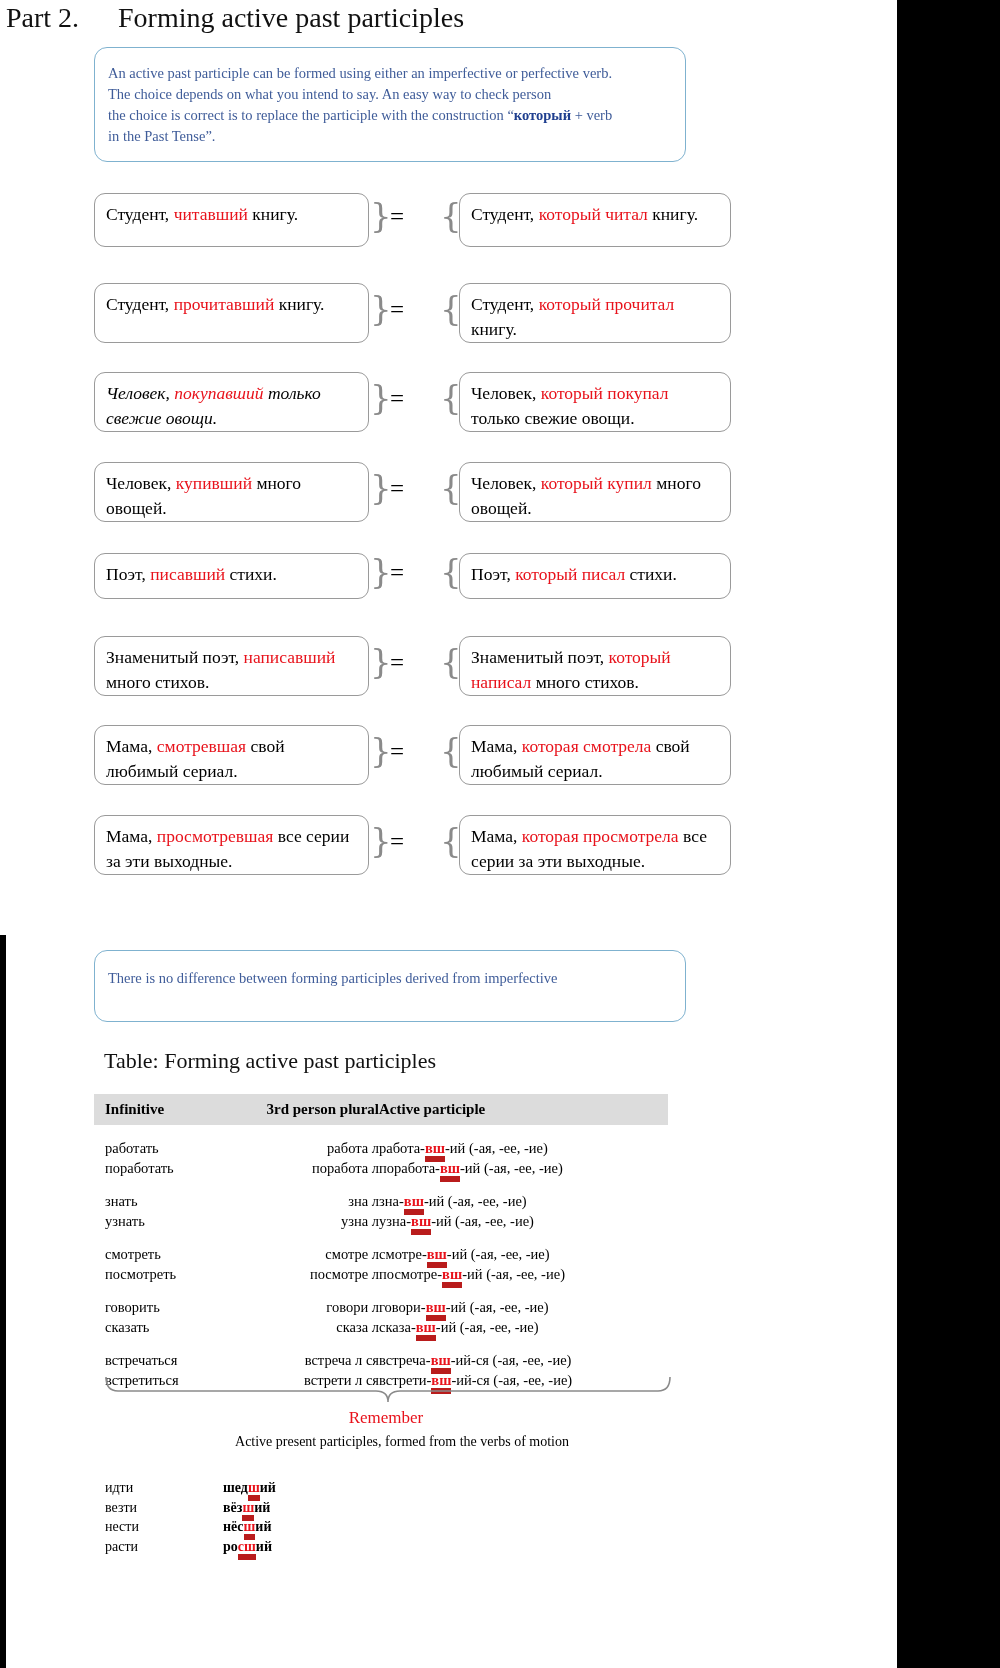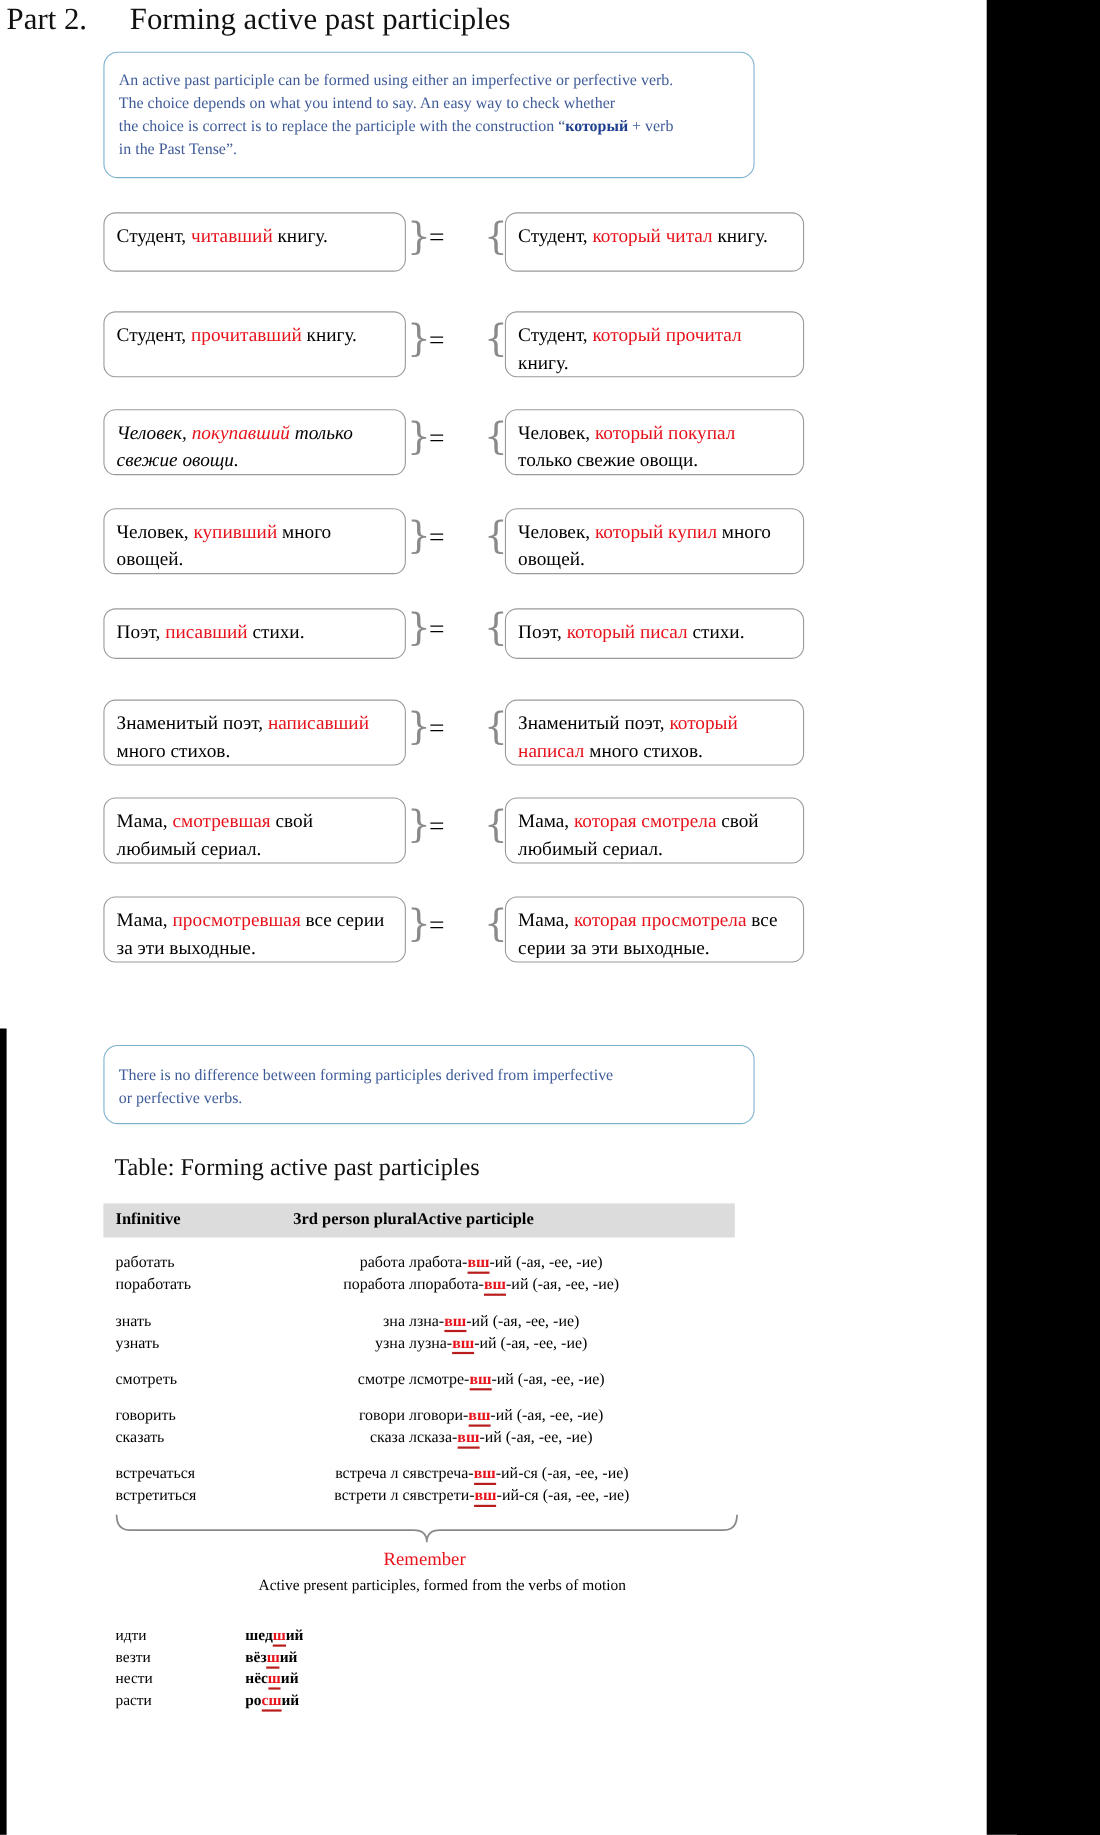--- a/index.html
+++ b/index.html
@@ -43,21 +43,21 @@
   #tbl{position:absolute;left:94px;top:1094px;width:574px;}
   #thead{display:flex;background:#dcdcdc;height:31px;align-items:center;
     font-weight:bold;font-size:15px;color:#000;}
   #thead span{display:block;}
   .c1{width:130px;padding-left:11px;}
   .c2{width:145px;text-align:right;}
   .c3{width:290px;}
   .tgroup{margin-top:13px;}
   .trow{display:flex;font-size:14.5px;line-height:20px;color:#000;}
   .trow .c1{padding-left:11px;}
-  .vsh{color:#e8121b;font-weight:bold;border-bottom:2px solid #b91c1c;}
+  .vsh{color:#e8121b;font-weight:bold;border-bottom:6px solid #b91c1c;}
 
   
   #botbrace{position:absolute;left:104px;top:1375px;width:568px;height:28px;
     color:#8a8a8a;font-size:20px;}
   #remember{position:absolute;left:0;top:1408px;width:772px;text-align:center;
     color:#e8121b;font-size:17px;}
   #motion-sub{position:absolute;left:0;top:1434px;width:772px;text-align:center;
     color:#000;font-size:14px;padding-left:16px;}
   #motion{position:absolute;left:105px;top:1478px;width:400px;}
   .mrow{display:flex;font-size:14px;line-height:19.5px;color:#000;}
@@ -69,21 +69,21 @@
 
 <div class="black-right"></div>
 <div class="black-left"></div>
 
 <div id="title">
   <span class="part">Part 2.</span><span>Forming active past participles</span>
 </div>
 
 <div class="callout" id="callout1">
   <p>An active past participle can be formed using either an imperfective or perfective verb.</p>
-  <p>The choice depends on what you intend to say. An easy way to check whether</p>
+  <p>The choice depends on what you intend to say. An easy way to check person</p>
   <p><span>the choice is correct is to replace the participle with the construction “</span><span class="kot">который</span><span> + verb</span></p>
   <p>in the Past Tense”.</p>
 </div>
 
 <div id="pairs-container">
     <div class="pair" style="top: 193px; height: 54px;">
       <div class="bub left" style="height: 54px;"><span>Студент, </span><span class="red">читавший</span><span> книгу.</span></div>
       <div class="brace br-l" style="top: 5px;">}</div>
       <div class="eq" style="top: 10px;">=</div>
       <div class="brace br-r" style="top: 5px;">{</div>
@@ -135,21 +135,20 @@
       <div class="bub left" style="height: 60px;"><span>Мама, </span><span class="red">просмотревшая</span><span> все серии за эти выходные.</span></div>
       <div class="brace br-l" style="top: 8px;">}</div>
       <div class="eq" style="top: 13px;">=</div>
       <div class="brace br-r" style="top: 8px;">{</div>
       <div class="bub right" style="height: 60px;"><span>Мама, </span><span class="red">которая просмотрела</span><span> все серии за эти выходные.</span></div>
     </div>
   </div>
 
 <div class="callout" id="callout2">
   <p>There is no difference between forming participles derived from imperfective</p>
-  <p>or perfective verbs.</p>
 </div>
 
 <div id="tbl-title">Table: Forming active past participles</div>
 <div id="tbl">
   <div id="thead">
     <span class="c1">Infinitive</span>
     <span class="c2">3rd person plural</span>
     <span class="c3">Active participle</span>
   </div>
   <div id="tbody">
@@ -176,20 +175,25 @@
           <span class="c2">узна л</span>
           <span class="c3"><span>узна-</span><span class="vsh">вш</span><span>-ий (-ая, -ее, -ие)</span></span>
         </div>
       </div>
       <div class="tgroup">
         <div class="trow">
           <span class="c1">смотреть</span>
           <span class="c2">смотре л</span>
           <span class="c3"><span>смотре-</span><span class="vsh">вш</span><span>-ий (-ая, -ее, -ие)</span></span>
         </div>
+        <div class="trow">
+          <span class="c1">посмотреть</span>
+          <span class="c2">посмотре л</span>
+          <span class="c3"><span>посмотре-</span><span class="vsh">вш</span><span>-ий (-ая, -ее, -ие)</span></span>
+        </div>
       </div>
       <div class="tgroup">
         <div class="trow">
           <span class="c1">говорить</span>
           <span class="c2">говори л</span>
           <span class="c3"><span>говори-</span><span class="vsh">вш</span><span>-ий (-ая, -ее, -ие)</span></span>
         </div>
         <div class="trow">
           <span class="c1">сказать</span>
           <span class="c2">сказа л</span>

